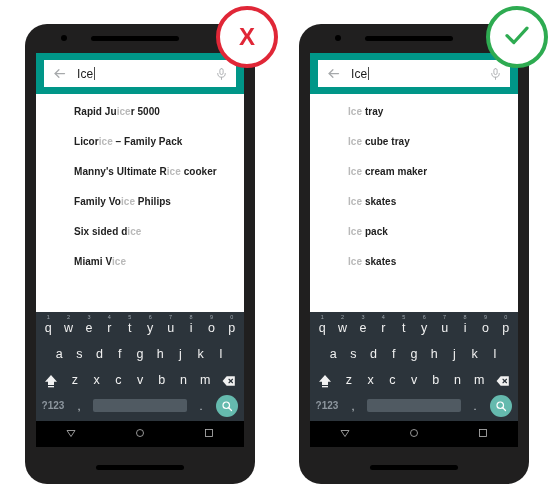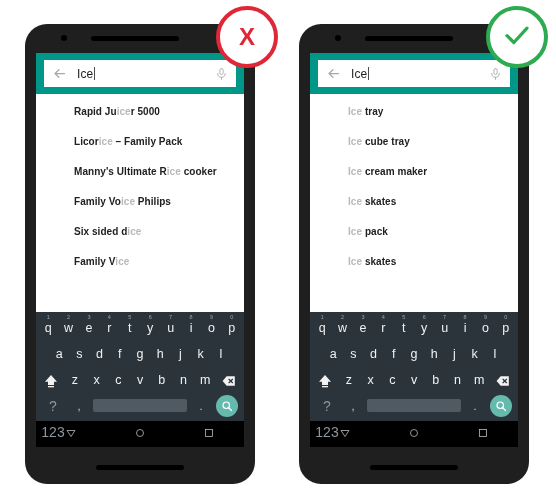--- a/index.html
+++ b/index.html
@@ -186,22 +186,23 @@
   .krow.row3 .key { font-size: 12.5px; }
 
   .key.shift, .key.del {
     flex: 0 0 26px;
   }
   .key.shift svg, .key.del svg { vertical-align: middle; }
 
   .krow.row4 { height: 24px; }
   .key.sym {
     flex: 0 0 30px;
-    font-size: 14px;
+    font-size: 10px;
     color: #8d969e;
+    font-weight: bold;
   }
   .key.comma, .key.period {
     flex: 0 0 22px;
     font-size: 11px;
     color: #cdd3d8;
   }
   .key.space {
     flex: 1 1 auto;
     margin: 0 3px;
   }
@@ -298,21 +299,21 @@
           </span>
         </div>
       </div>
 
       <div class="suggestions">
         <div class="suggestion"><span>Rapid Ju</span><span class="sug-dim">ice</span><span>r 5000</span></div>
         <div class="suggestion"><span>Licor</span><span class="sug-dim">ice</span><span> – Family Pack</span></div>
         <div class="suggestion"><span>Manny's Ultimate R</span><span class="sug-dim">ice</span><span> cooker</span></div>
         <div class="suggestion"><span>Family Vo</span><span class="sug-dim">ice</span><span> Philips</span></div>
         <div class="suggestion"><span>Six sided d</span><span class="sug-dim">ice</span><span></span></div>
-        <div class="suggestion"><span>Family V</span><span class="sug-dim">ice</span><span></span></div>
+        <div class="suggestion"><span>Miami V</span><span class="sug-dim">ice</span><span></span></div>
       </div>
 
       <div class="keyboard">
         <div class="krow row1">
           <div class="key"><span class="hint">1</span><span>q</span></div>
           <div class="key"><span class="hint">2</span><span>w</span></div>
           <div class="key"><span class="hint">3</span><span>e</span></div>
           <div class="key"><span class="hint">4</span><span>r</span></div>
           <div class="key"><span class="hint">5</span><span>t</span></div>
           <div class="key"><span class="hint">6</span><span>y</span></div>

